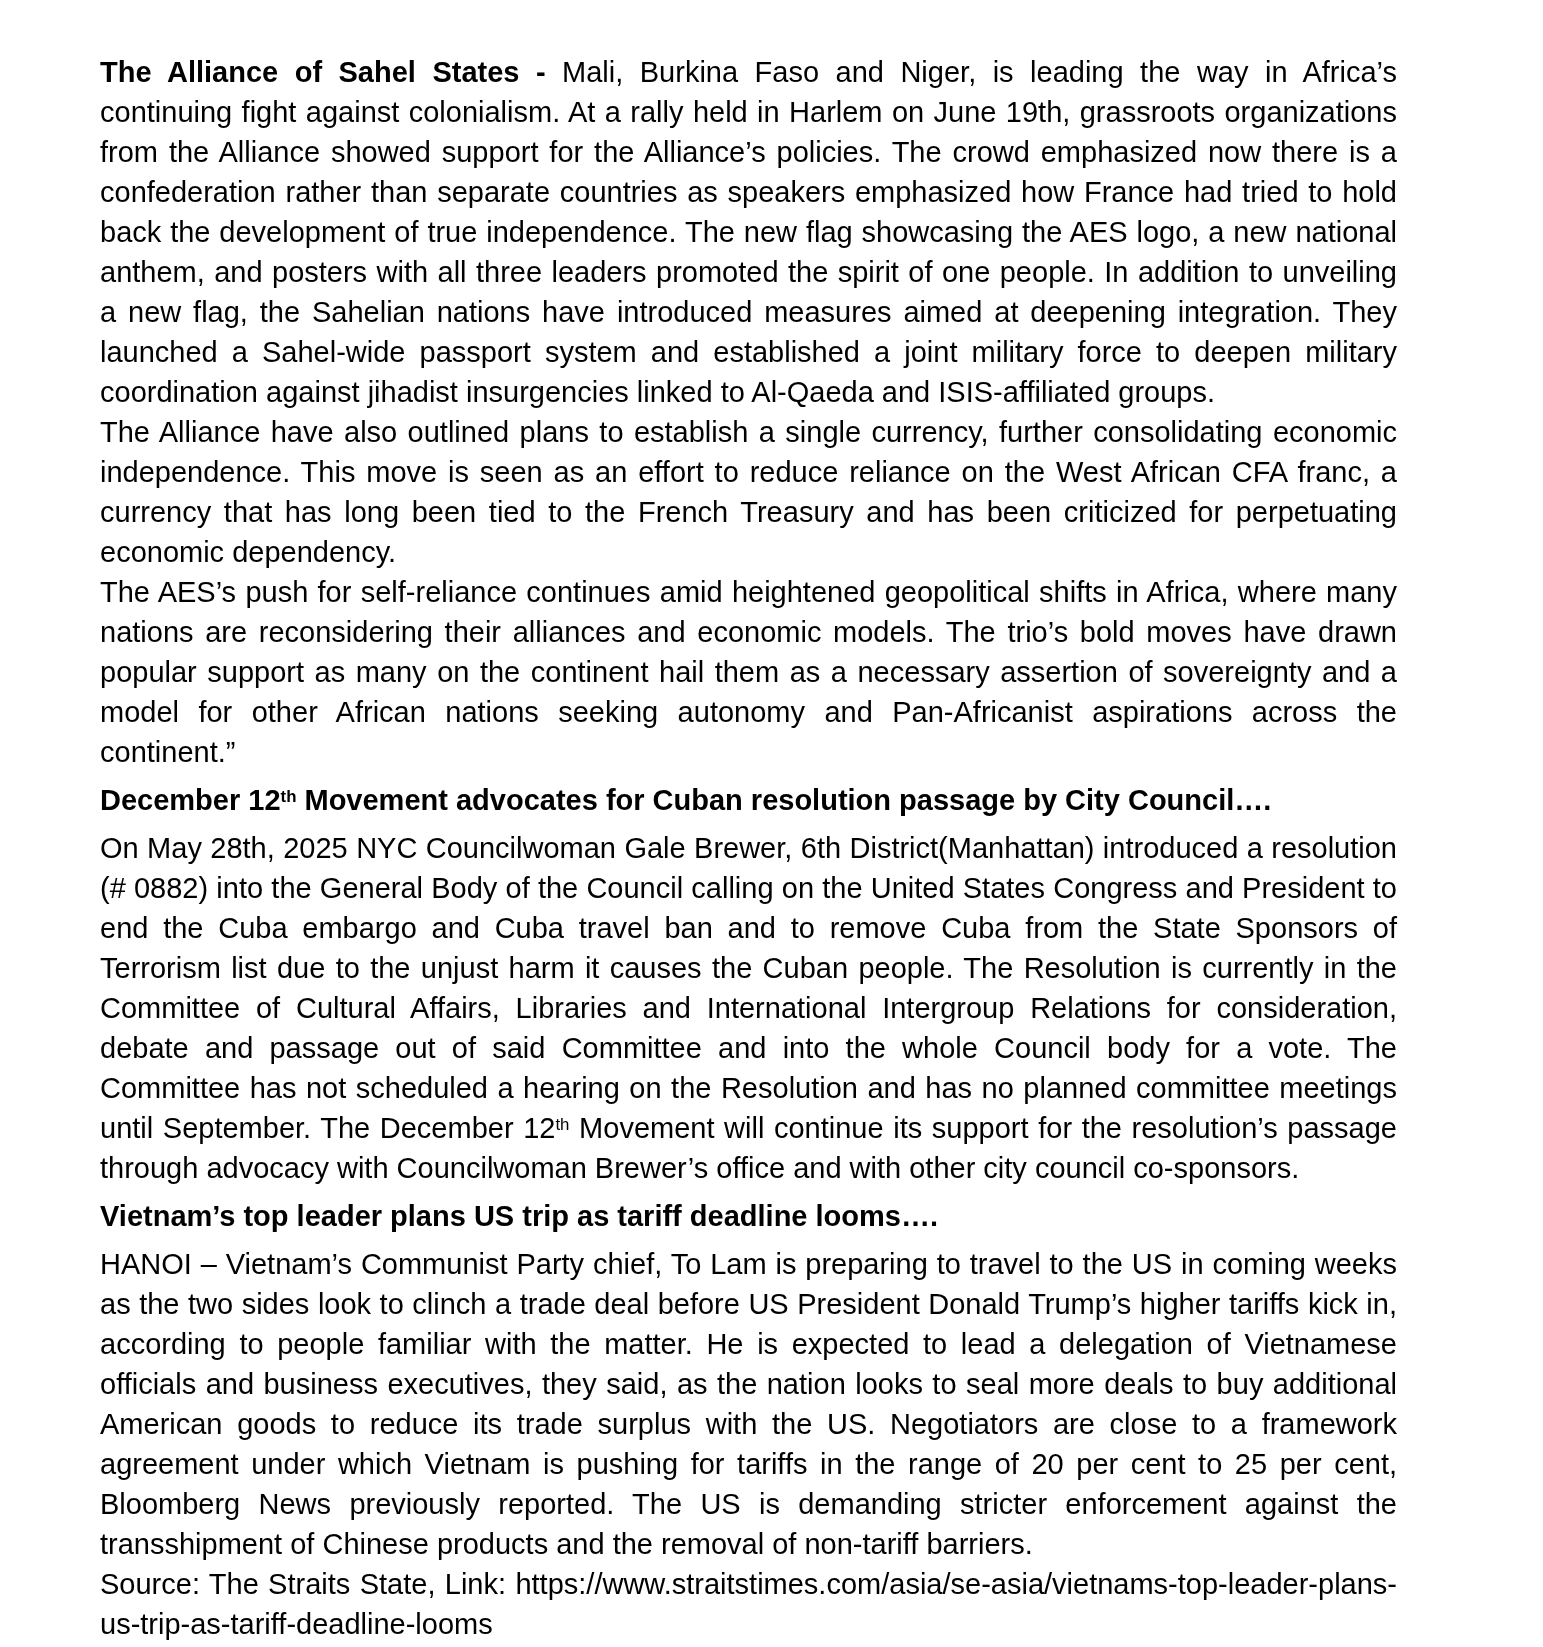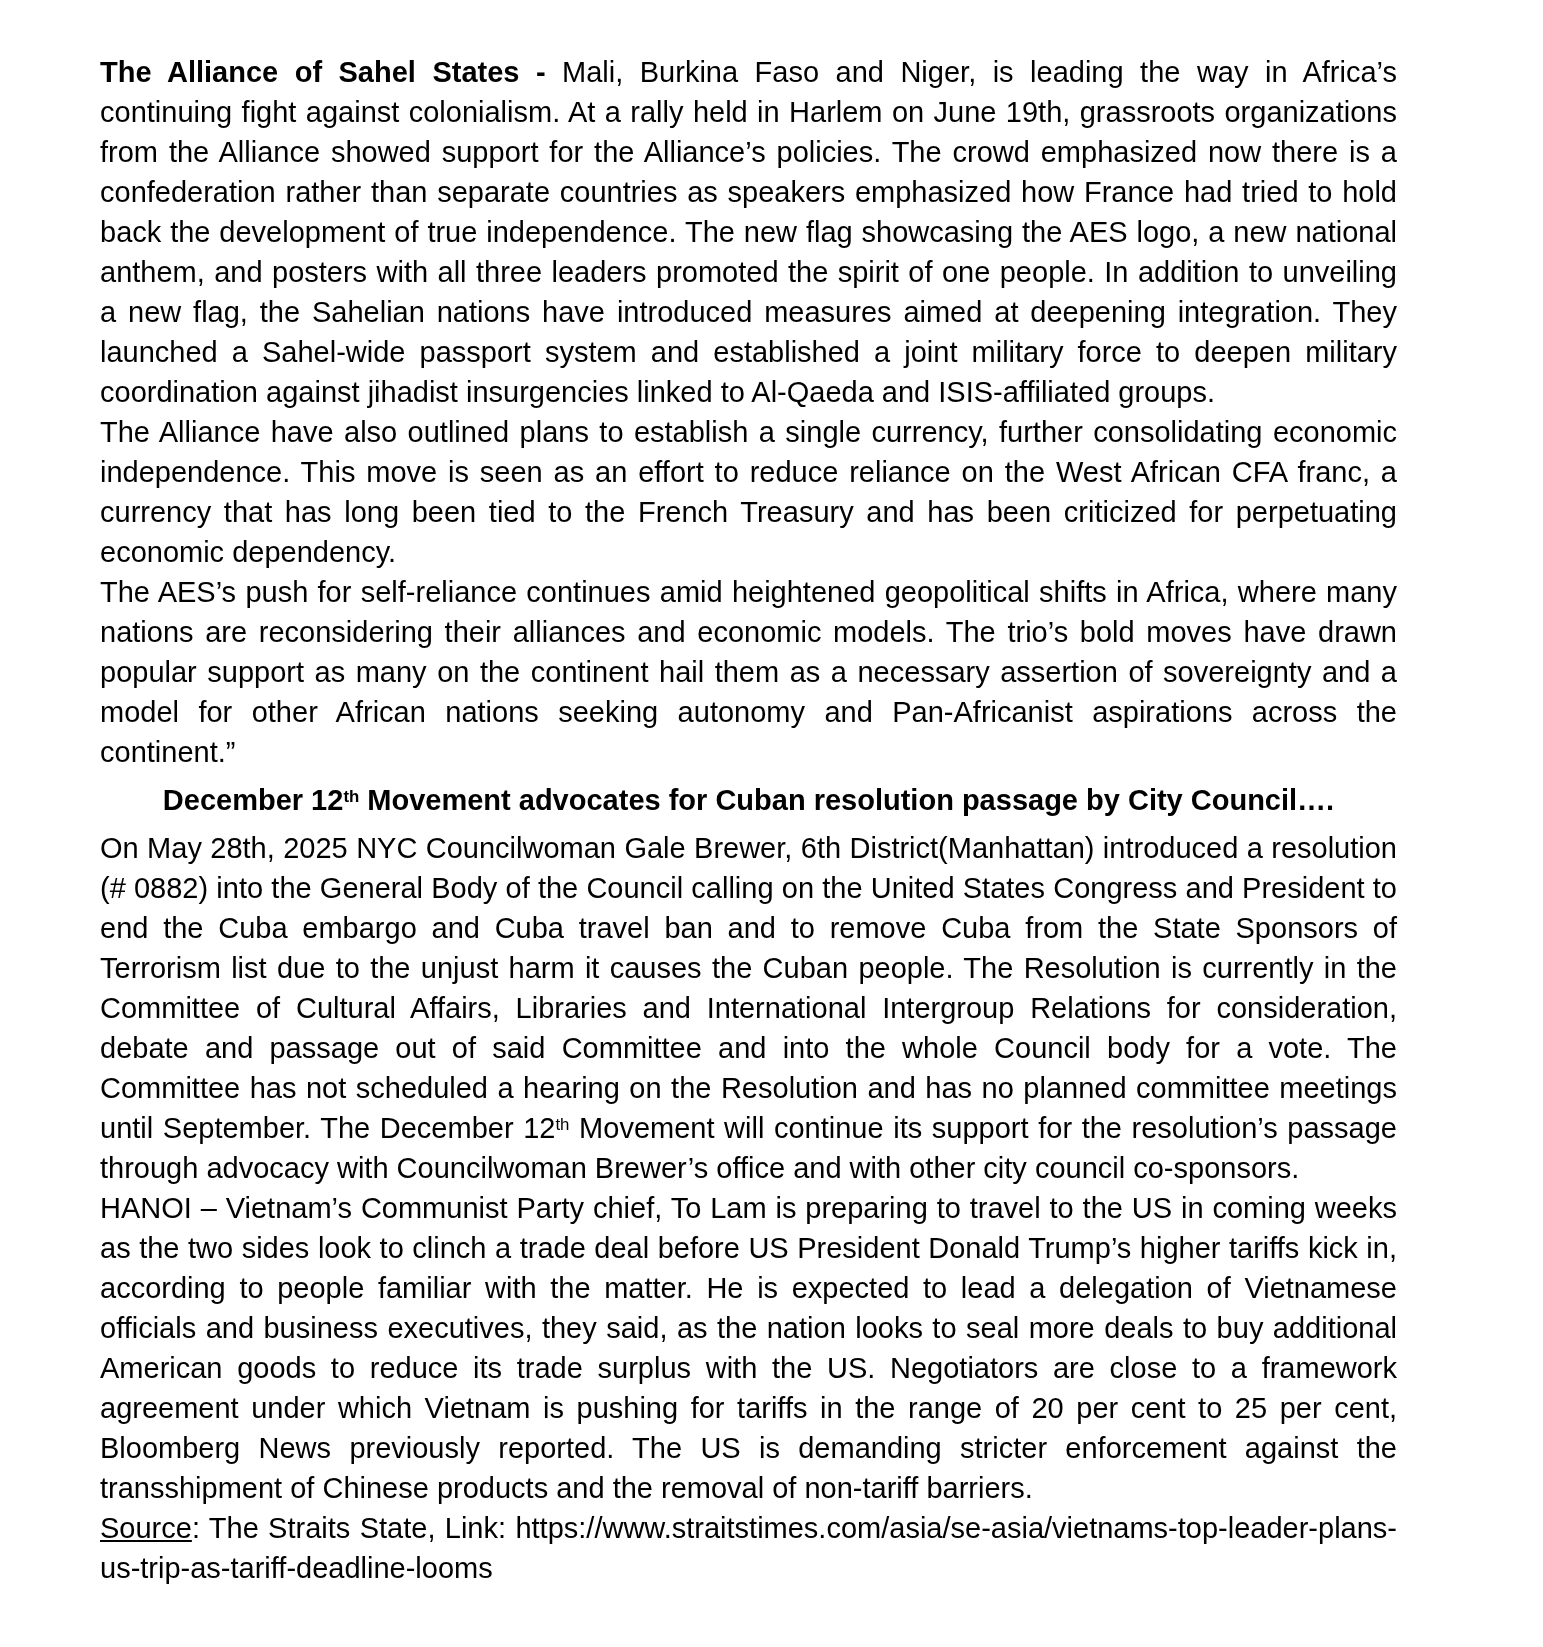--- a/index.html
+++ b/index.html
@@ -23,49 +23,49 @@
     font-size: 29px;
     line-height: 40px;
     text-align: justify;
     text-justify: inter-word;
   }
   .heading {
     margin: 8px 0 8px 0;
     font-size: 29px;
     line-height: 40px;
     font-weight: bold;
-    text-align: center;
+    text-align: left;
   }
   .lead-bold {
     font-weight: bold;
   }
   sup.ord {
     font-size: 58%;
     line-height: 0;
     vertical-align: baseline;
     position: relative;
     top: -0.45em;
   }
   .underline {
-    text-decoration: underline;
   }
 </style>
 </head>
 <body>
 
 <main class="page">
 
   <p class="para"><span class="lead-bold">The Alliance of Sahel States -</span><span> Mali, Burkina Faso and Niger, is leading the way in Africa’s continuing fight against colonialism.  At a rally held in Harlem on June 19th, grassroots organizations from the Alliance showed support for the Alliance’s policies.  The crowd emphasized now there is a confederation rather than separate countries as speakers emphasized how France had tried to hold back the development of true independence.  The new flag showcasing the AES logo, a new national anthem, and posters with all three leaders promoted the spirit of one people. In addition to unveiling a new flag, the Sahelian nations have introduced measures aimed at deepening integration. They launched a Sahel-wide passport system and established a joint military force to deepen military coordination against jihadist insurgencies linked to Al-Qaeda and ISIS-affiliated groups.</span></p>
 
   <p class="para">The Alliance have also outlined plans to establish a single currency, further consolidating economic independence. This move is seen as an effort to reduce reliance on the West African CFA franc, a currency that has long been tied to the French Treasury and has been criticized for perpetuating economic dependency.</p>
 
   <p class="para">The AES’s push for self-reliance continues amid heightened geopolitical shifts in Africa, where many nations are reconsidering their alliances and economic models. The trio’s bold moves have drawn popular support as many on the continent hail them as a necessary assertion of sovereignty and a model for other African nations seeking autonomy and Pan-Africanist aspirations across the continent.”</p>
 
   <h2 class="heading"><span>December 12</span><sup class="ord">th</sup><span> Movement advocates for Cuban resolution passage by City Council….</span></h2>
 
   <p class="para"><span>On May 28th, 2025 NYC Councilwoman Gale Brewer, 6th District(Manhattan) introduced a resolution (# 0882) into the General Body of the Council  calling on the United States Congress and President to end the Cuba embargo and Cuba travel ban and to remove Cuba from the State Sponsors of Terrorism list due to the unjust harm it causes the Cuban people. The Resolution is currently in the Committee of Cultural Affairs, Libraries and International Intergroup Relations for consideration, debate and passage out of said Committee and into the whole Council body for a vote.  The Committee has not scheduled a hearing on the Resolution and has no planned committee meetings until September. The December 12</span><sup class="ord">th</sup><span> Movement will continue its support for the resolution’s passage through advocacy with Councilwoman Brewer’s office and with other city council co-sponsors.</span></p>
 
+  <h2 class="heading">Vietnam’s top leader plans US trip as tariff deadline looms….</h2>
 
   <p class="para">HANOI – Vietnam’s Communist Party chief, To Lam is preparing to travel to the US in coming weeks as the two sides look to clinch a trade deal before US President Donald Trump’s higher tariffs kick in, according to people familiar with the matter. He is expected to lead a delegation of Vietnamese officials and business executives, they said, as the nation looks to seal more deals to buy additional American goods to reduce its trade surplus with the US. Negotiators are close to a framework agreement under which Vietnam is pushing for tariffs in the range of 20 per cent to 25 per cent, Bloomberg News previously reported. The US is demanding stricter enforcement against the transshipment of Chinese products and the removal of non-tariff barriers.</p>
 
   <p class="para"><span class="underline">Source</span><span>: The Straits State, Link: https://www.straitstimes.com/asia/se-asia/vietnams-top-leader-plans-us-trip-as-tariff-deadline-looms</span></p>
 
 </main>
 
 </body></html>

